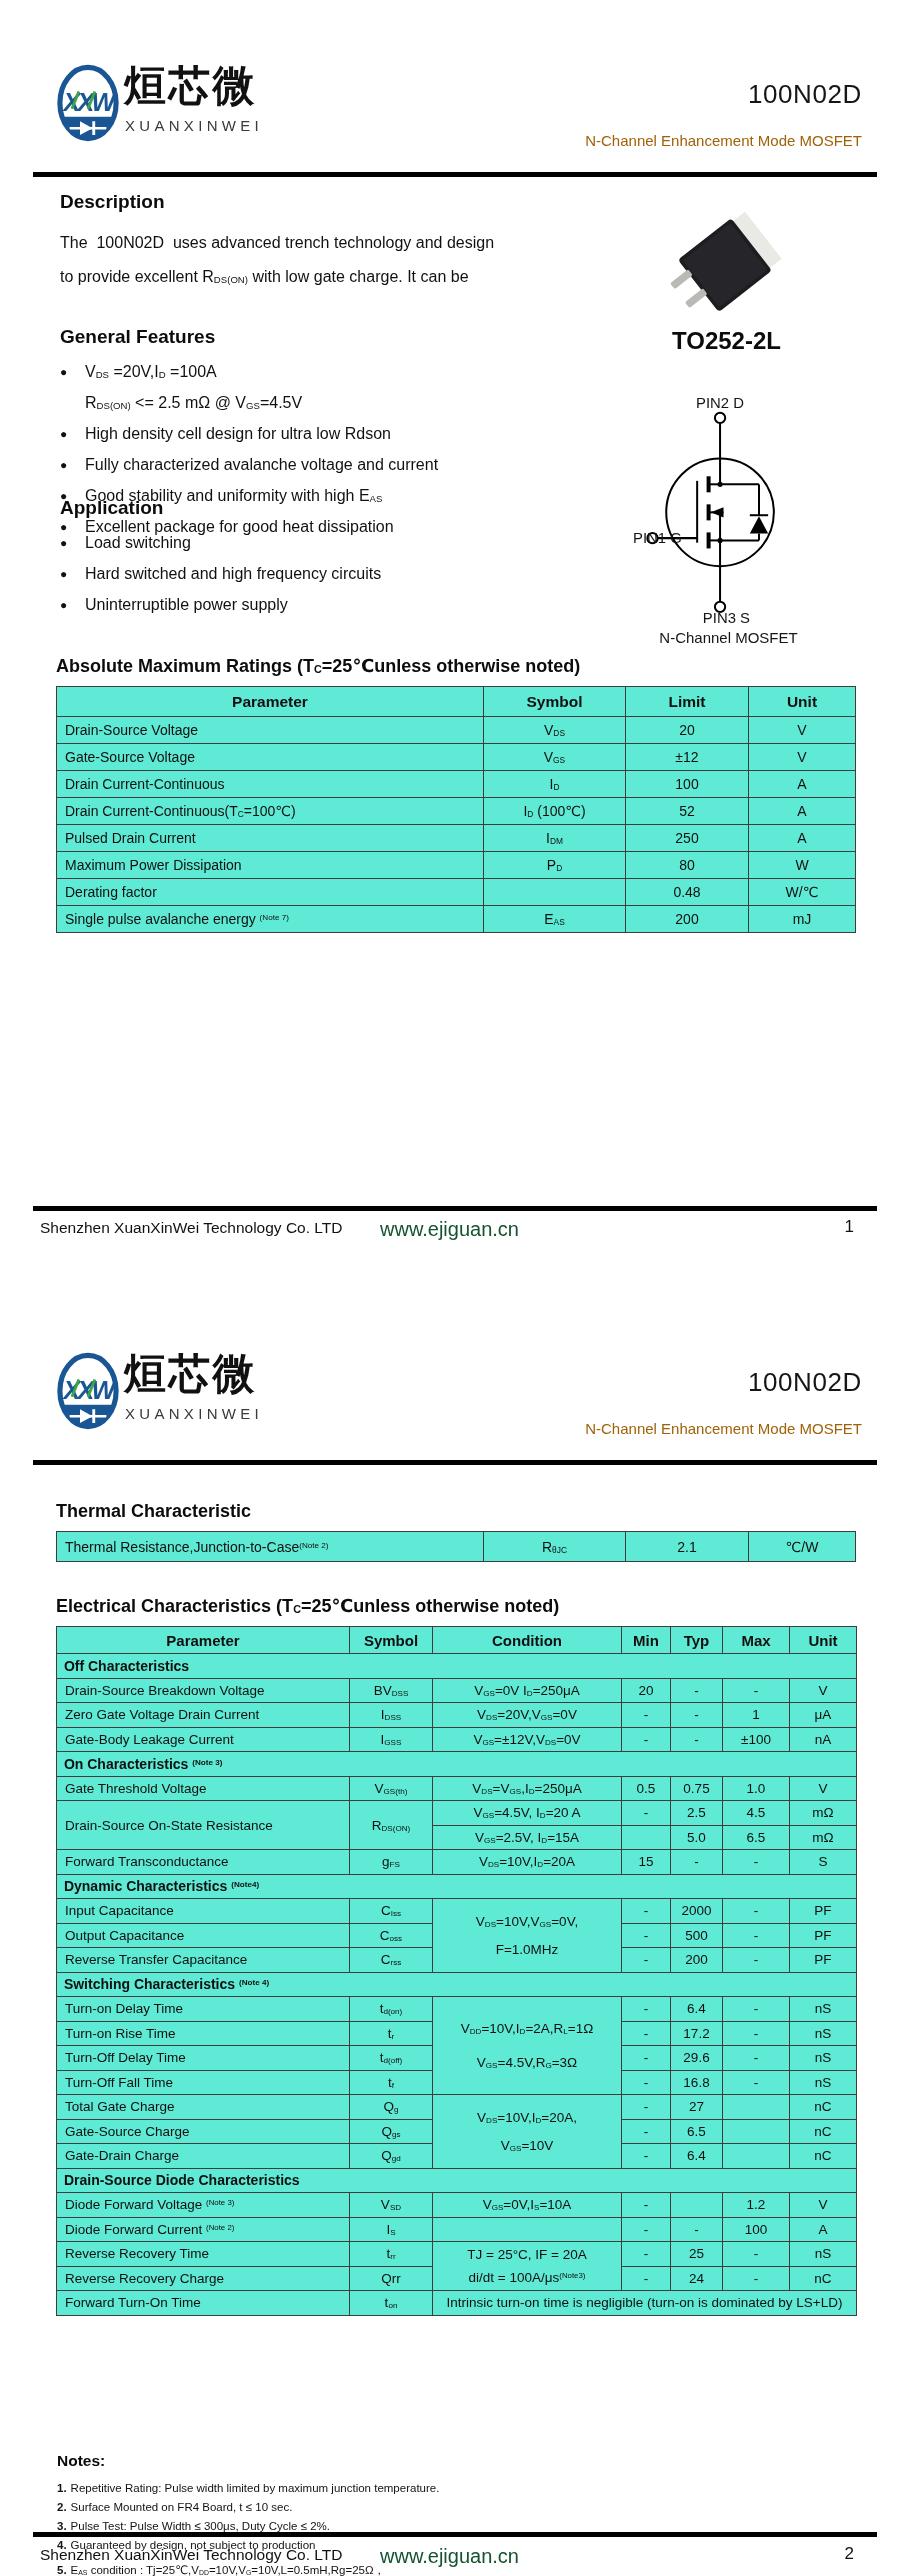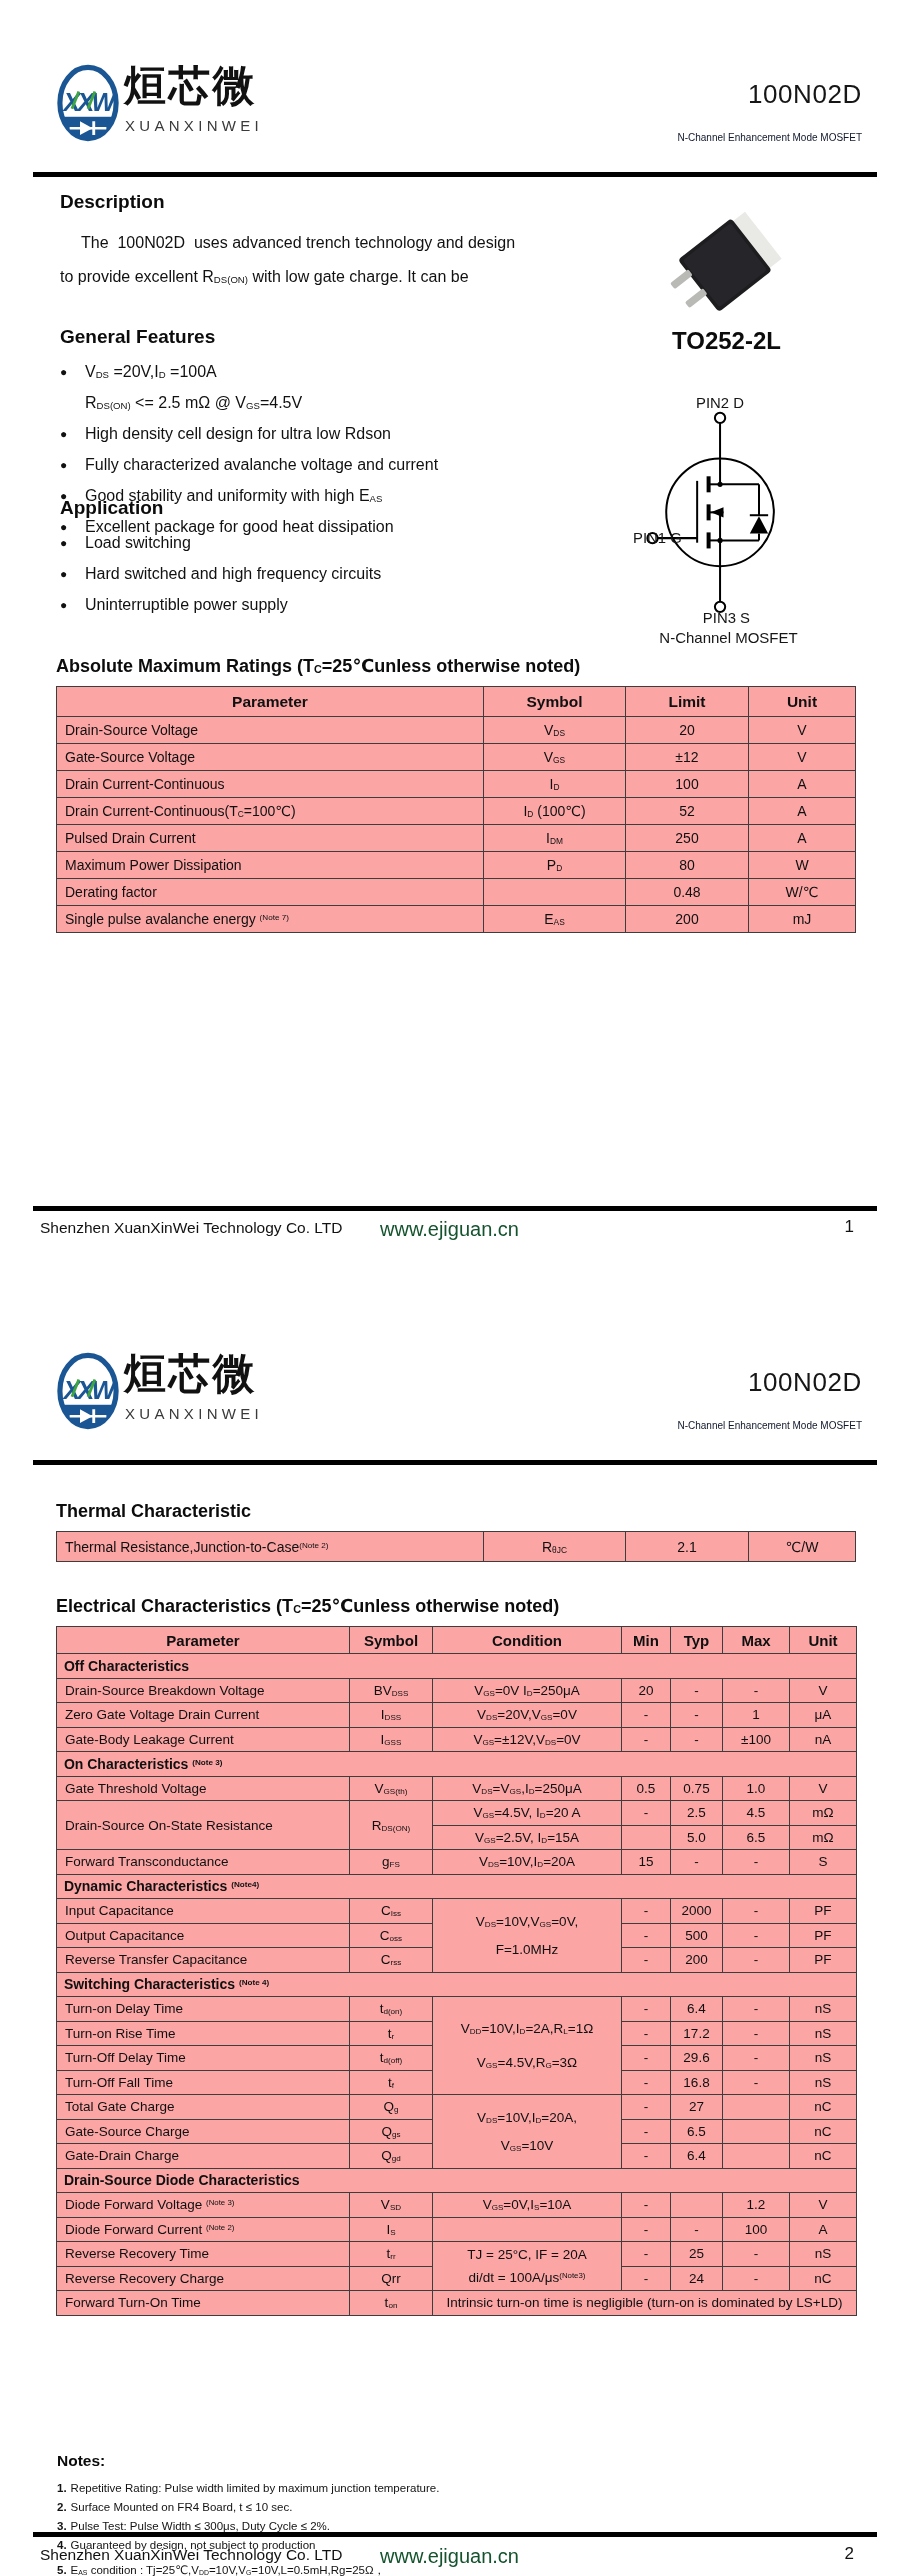--- a/index.html
+++ b/index.html
@@ -9,44 +9,44 @@
 
   
   .hdr-rule{position:absolute;left:33px;width:844px;height:5.2px;background:#000;top:172px;}
   .logo{position:absolute;left:57px;top:64px;width:270px;height:92px;}
   .logo-cn{position:absolute;left:67px;top:-1.1px;font-size:42px;font-weight:bold;
            letter-spacing:2.3px;color:#111;line-height:46px;white-space:nowrap;}
   .logo-en{position:absolute;left:68px;top:53px;font-size:15px;letter-spacing:4.3px;
            color:#3a3a3a;white-space:nowrap;}
   .part-no{position:absolute;right:48px;top:79px;font-size:26px;color:#161616;
            letter-spacing:0.6px;white-space:nowrap;}
-  .subtitle{position:absolute;right:48px;top:132px;font-size:10px;color:#0f172a;white-space:nowrap;}
+  .subtitle{position:absolute;right:48px;top:132px;font-size:15px;color:#a16207;white-space:nowrap;}
 
   
   .sec-title{font-size:19px;font-weight:bold;color:#0c0c0c;line-height:23px;}
   .abs-block{position:absolute;left:56px;width:803px;}
   .desc{position:absolute;left:60px;top:190px;width:551px;}
   .desc-line{font-size:16px;line-height:34px;white-space:pre;color:#111;}
-  .desc .first{margin-top:12.6px;margin-left:21px;}
+  .desc .first{margin-top:12.6px;}
   .list{margin-top:8px;}
   .li{display:flex;align-items:center;height:31px;font-size:16px;color:#111;}
   .li .blt{width:25px;font-size:12px;flex:0 0 25px;}
   .features{position:absolute;left:60px;top:325px;width:551px;}
   .application{position:absolute;left:60px;top:496px;width:551px;}
 
   
   .pkg-photo{position:absolute;left:660px;top:199px;}
   .pkg-name{position:absolute;left:646px;top:327px;width:161px;text-align:center;
             font-size:24px;font-weight:800;color:#0c0c0c;letter-spacing:0px;}
   .mosfet{position:absolute;left:628px;top:395px;}
   .mosfet-caption{position:absolute;left:631px;top:629px;width:195px;text-align:center;
             font-size:15px;color:#161616;}
 
   
-  table{border-collapse:collapse;table-layout:fixed;background:#fca5a5;padding-left:33px;}
+  table{border-collapse:collapse;table-layout:fixed;background:#5eead4;padding-left:33px;}
   .sheet{width:799px;border:1.7px solid #2e2e2e;}
   .sheet td,.sheet th{border:1.1px solid #3d3d3d;overflow:hidden;text-align:center;
                       vertical-align:middle;color:#101010;padding:0;}
   .sheet .l{text-align:left;padding-left:8px;}
   .t-abs th{height:29px;font-size:15.5px;}
   .t-abs td{height:26px;font-size:14px;}
   .t-th td{height:29px;font-size:14px;}
   .t-el th{height:26px;font-size:15px;}
   .t-el td{height:23.5px;font-size:13.5px;}
   .t-el .sec td{text-align:left;font-weight:bold;font-size:14px;padding-left:6.9px;}

